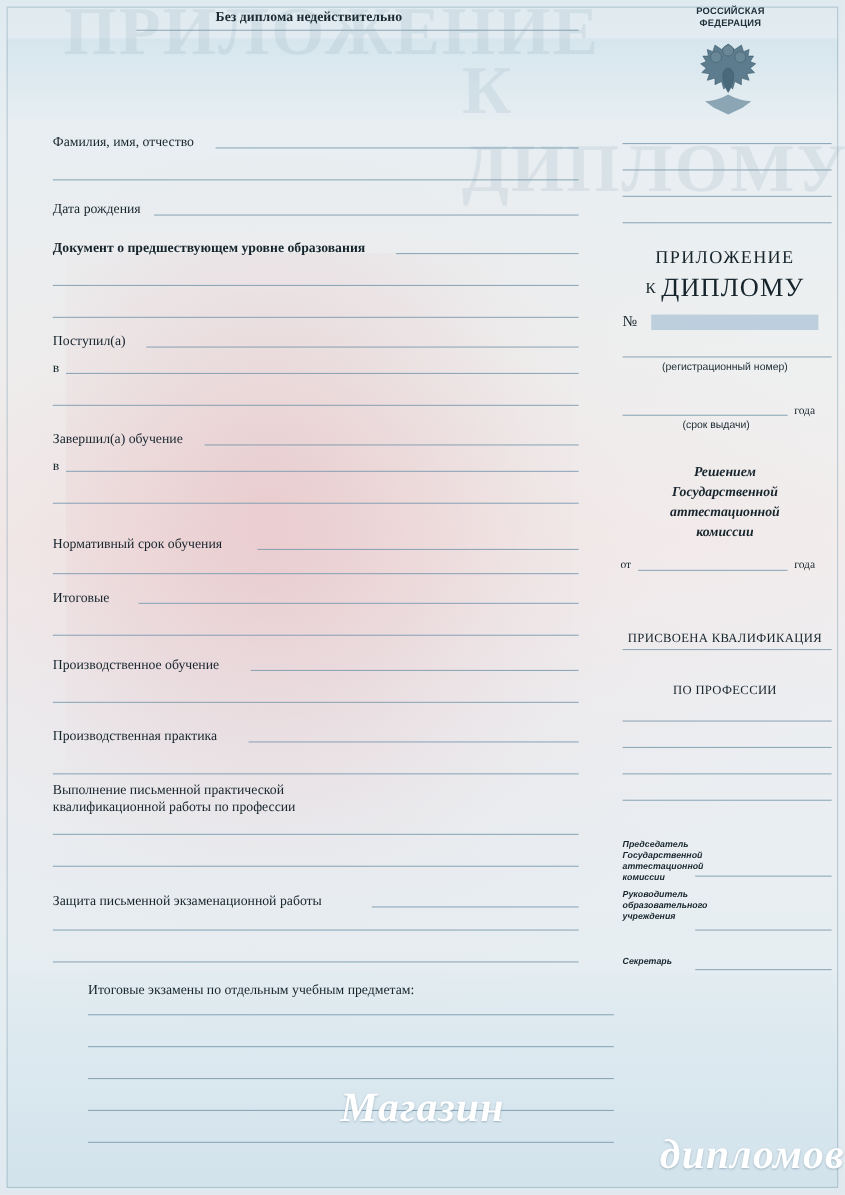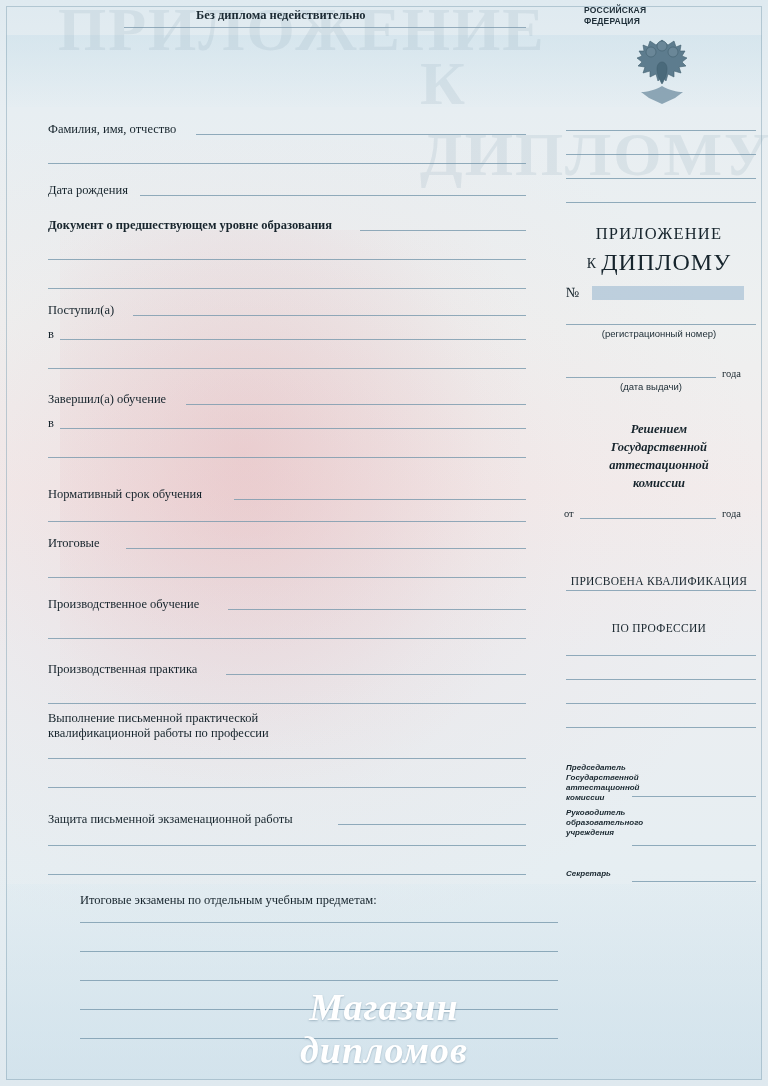--- a/index.html
+++ b/index.html
@@ -45,21 +45,21 @@
   .hdr-left{
     position:absolute;left:196px;top:8px;width:330px;
     font-size:12.5px;font-weight:bold;color:#1b2a33;
     font-family:"Liberation Serif", serif;
   }
   .hdr-left-rule{
     position:absolute;left:124px;top:27px;width:402px;height:1px;
     background:rgba(120,150,170,0.75);
   }
   .rf{
-    position:absolute;left:584px;top:5px;width:160px;
+    position:absolute;left:584px;top:5px;width:160px;text-align:center;
     font-size:8.5px;font-weight:bold;color:#20303a;letter-spacing:0.2px;
     line-height:11px;font-family:"Liberation Sans", sans-serif;
   }
   .crest{
     position:absolute;left:629px;top:36px;width:66px;height:70px;
   }
   .band{
     position:absolute;left:6px;top:35px;right:6px;height:72px;
     background:linear-gradient(180deg, rgba(205,225,235,0.55), rgba(222,236,242,0.15));
     pointer-events:none;
@@ -124,21 +124,21 @@
     position:absolute;font-size:10.5px;color:#16242c;
   }
   .wm{
     position:absolute;left:0;width:768px;text-align:center;
     color:#ffffff;font-weight:bold;font-style:italic;
     font-family:"Liberation Serif", serif;
     text-shadow:0 1px 2px rgba(90,120,140,0.45);
     pointer-events:none;user-select:none;
   }
   .wm1{top:985px;font-size:38px;letter-spacing:1px;}
-  .wm2{top:1028px;font-size:38px;letter-spacing:1px;}
+  .wm2{top:1028px;font-size:38px;letter-spacing:1px;text-align:right;}
 </style>
 </head>
 <body>
 
 <div class="page">
 
   <div class="blush"></div>
   <div class="blush2"></div>
   <div class="band"></div>
   <div class="bottom-band"></div>
@@ -248,21 +248,21 @@
 
     <div class="numrow">
       <span class="numsym">№</span>
       <span class="numfill"></span>
     </div>
     <div class="rule" style="left:566px;top:324px;width:190px;"></div>
     <div class="r-cap" style="top:328px;">(регистрационный номер)</div>
 
     <div class="rule" style="left:566px;top:377px;width:150px;"></div>
     <div class="r-side" style="left:722px;top:368px;">года</div>
-    <div class="r-cap" style="top:381px;width:170px;left:566px;">(дата выдачи)</div>
+    <div class="r-cap" style="top:381px;width:170px;left:566px;">(срок выдачи)</div>
 
     <div class="r-italic" style="top:422px;">Решением</div>
     <div class="r-italic" style="top:440px;">Государственной</div>
     <div class="r-italic" style="top:458px;">аттестационной</div>
     <div class="r-italic" style="top:476px;">комиссии</div>
 
     <div class="r-side" style="left:564px;top:508px;">от</div>
     <div class="rule" style="left:580px;top:518px;width:136px;"></div>
     <div class="r-side" style="left:722px;top:508px;">года</div>
 

